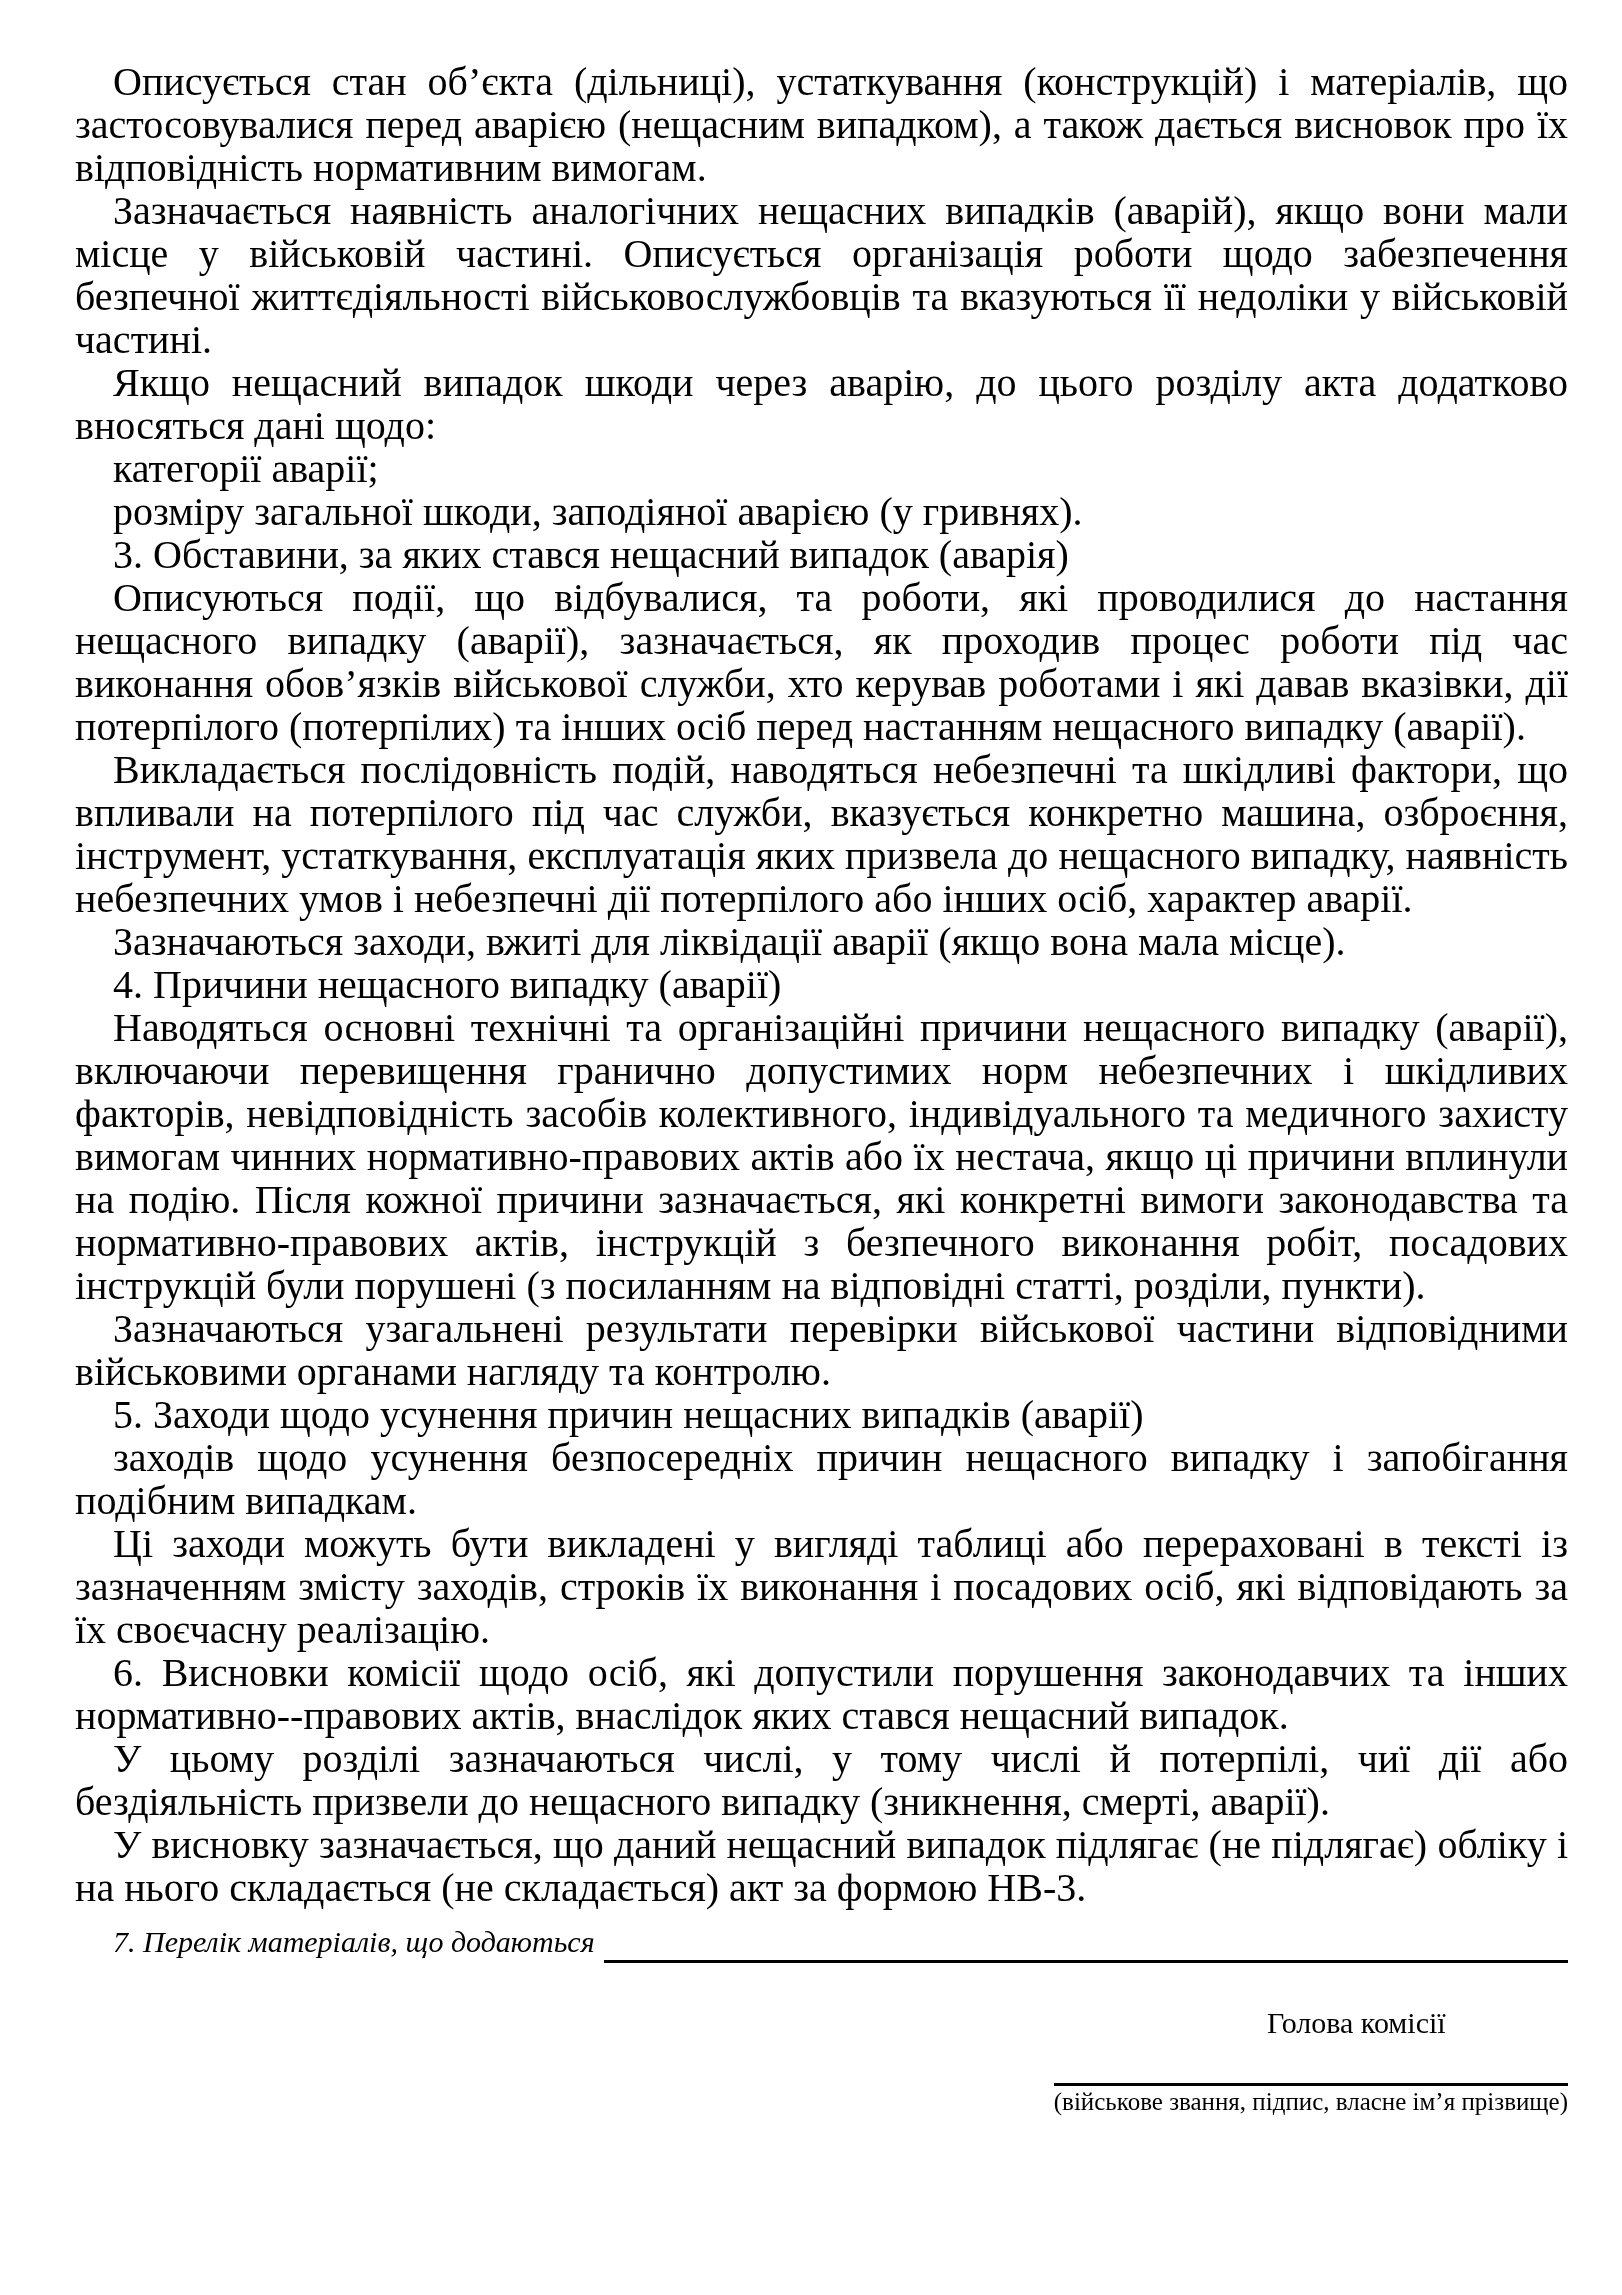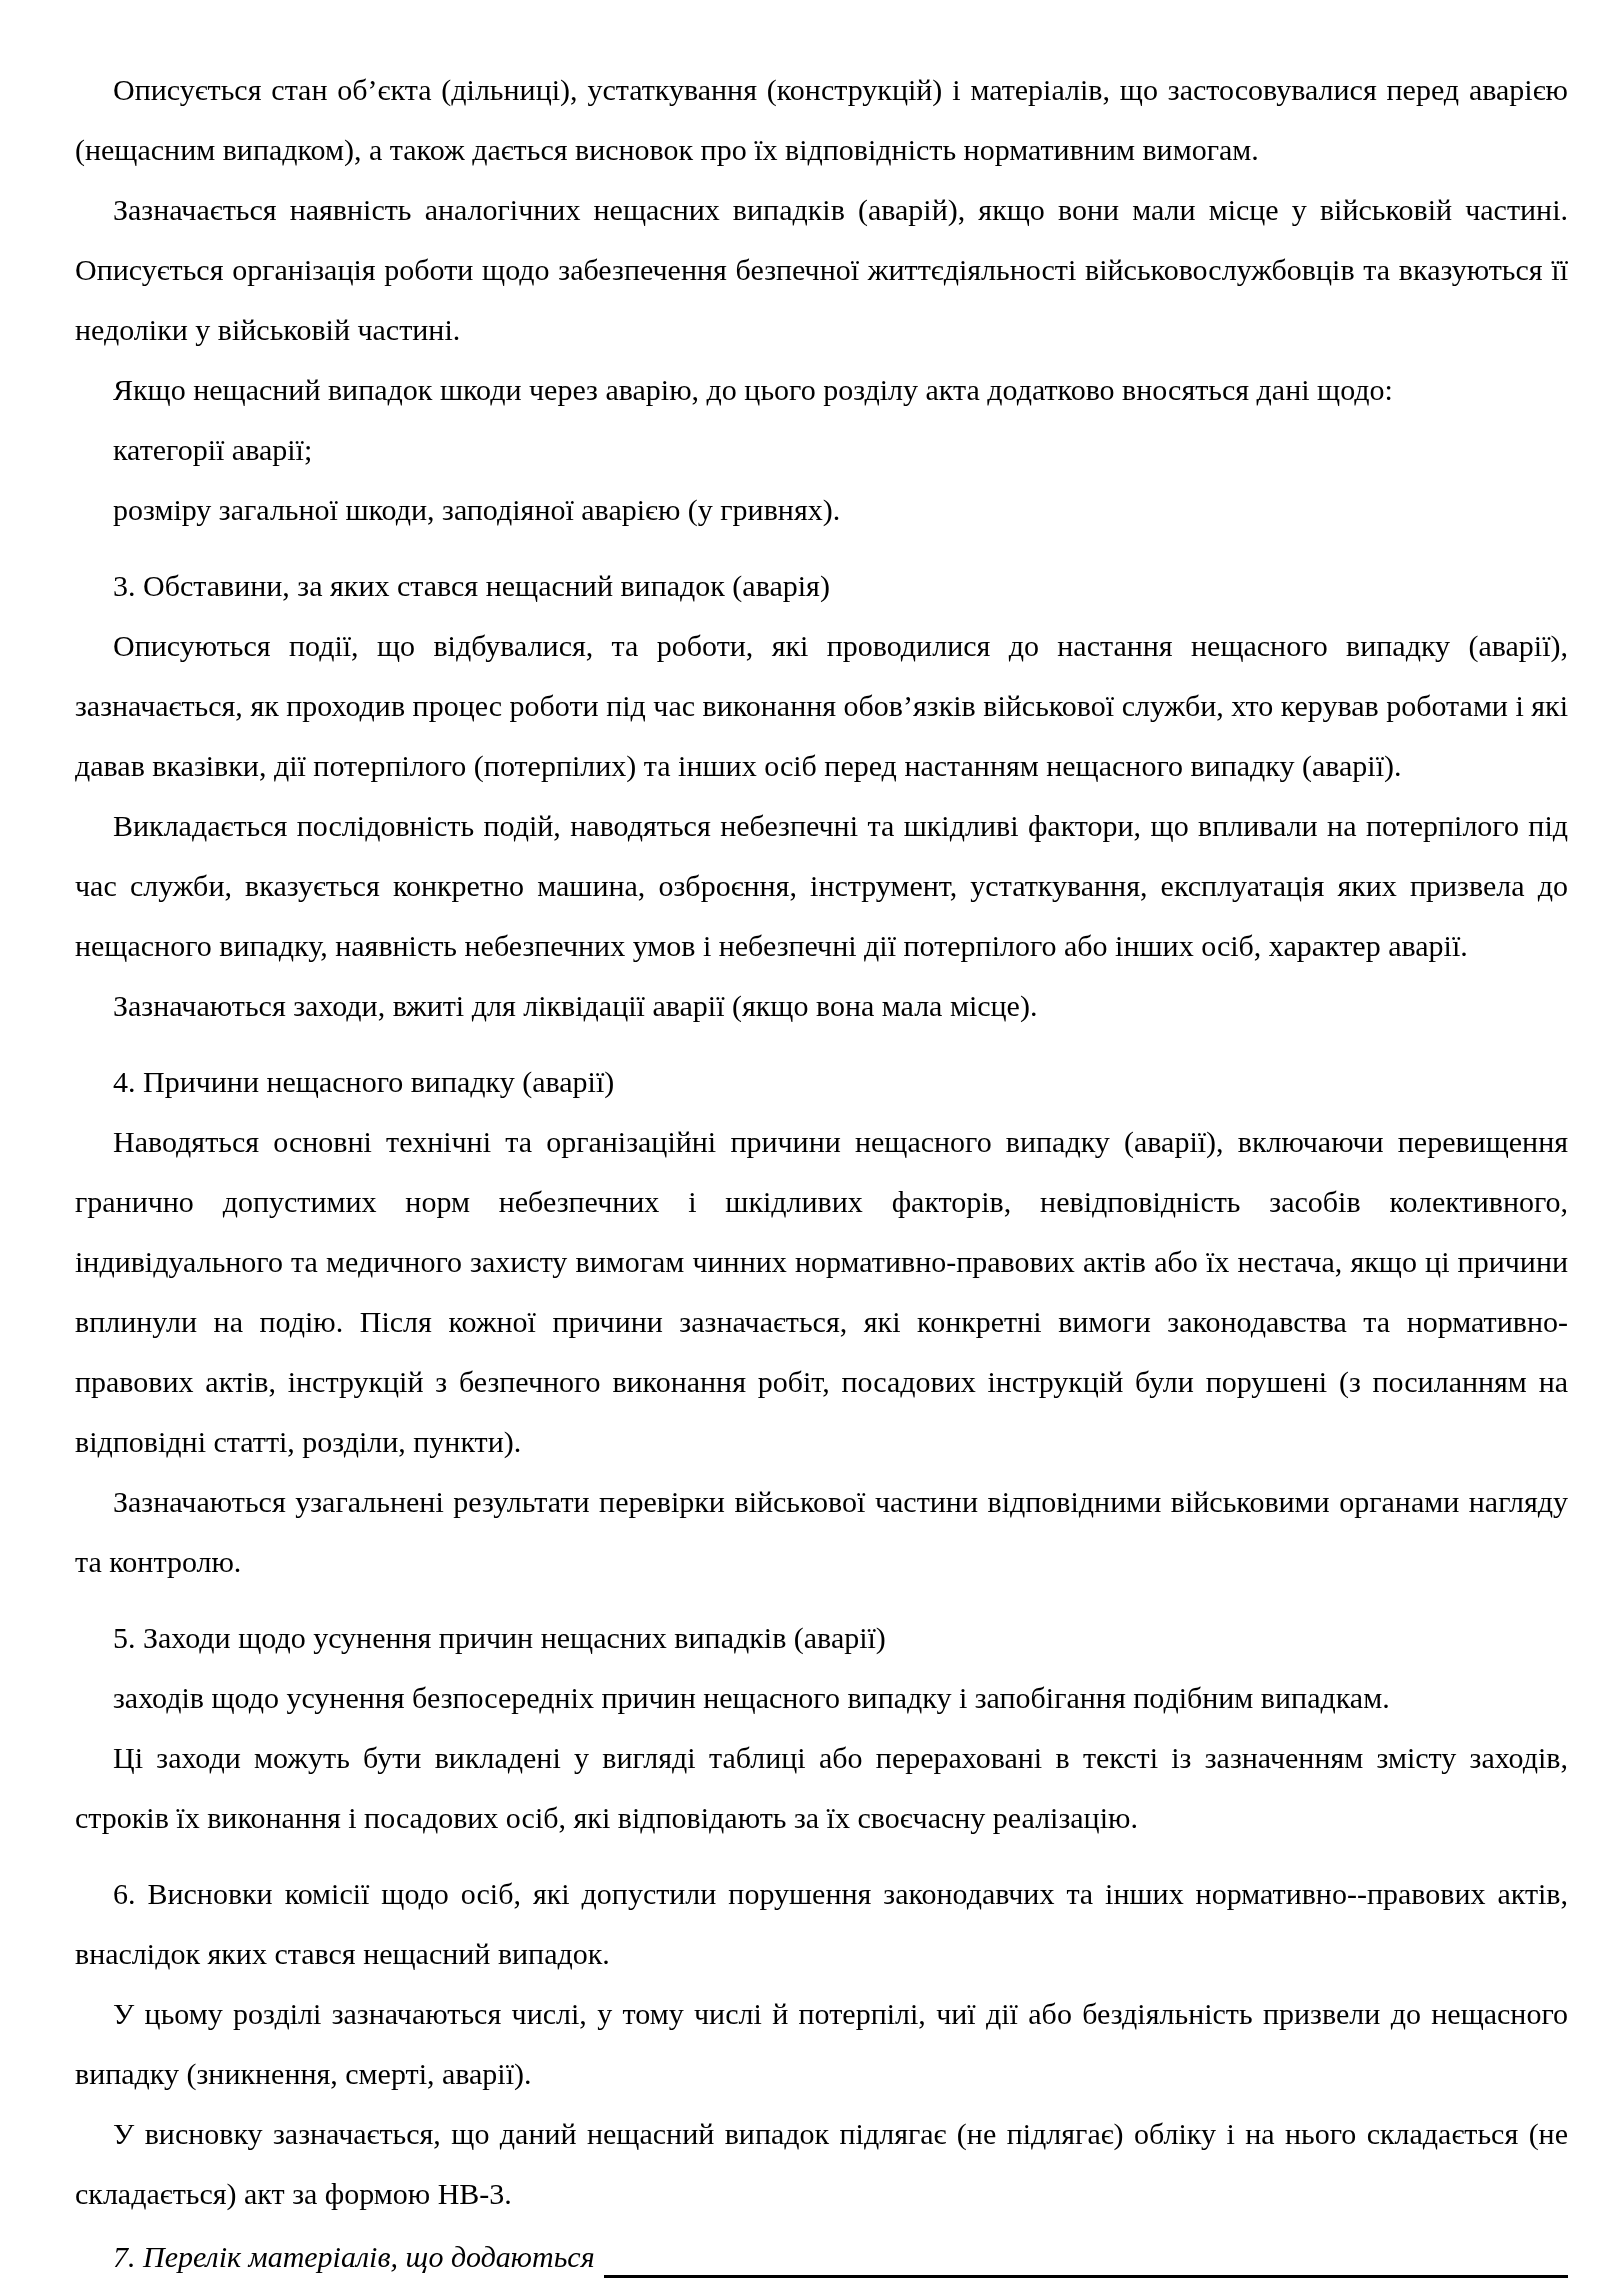--- a/index.html
+++ b/index.html
@@ -15,27 +15,27 @@
     overflow: hidden;
   }
   .page {
     box-sizing: border-box;
     width: 1623px;
     height: 2295px;
     padding: 60px 55px 0 75px;
   }
   p.block {
     margin: 0;
-    font-size: 30px;
-    line-height: 60px;
+    font-size: 40px;
+    line-height: 43px;
     text-indent: 38px;
     text-align: justify;
   }
   p.block.heading {
-    margin-top: 16px;
+    margin-top: 0;
   }
   
   .materials-row {
     display: flex;
     align-items: flex-end;
     margin-top: 11px;
     font-size: 30px;
     line-height: 43px;
     font-style: italic;
   }

